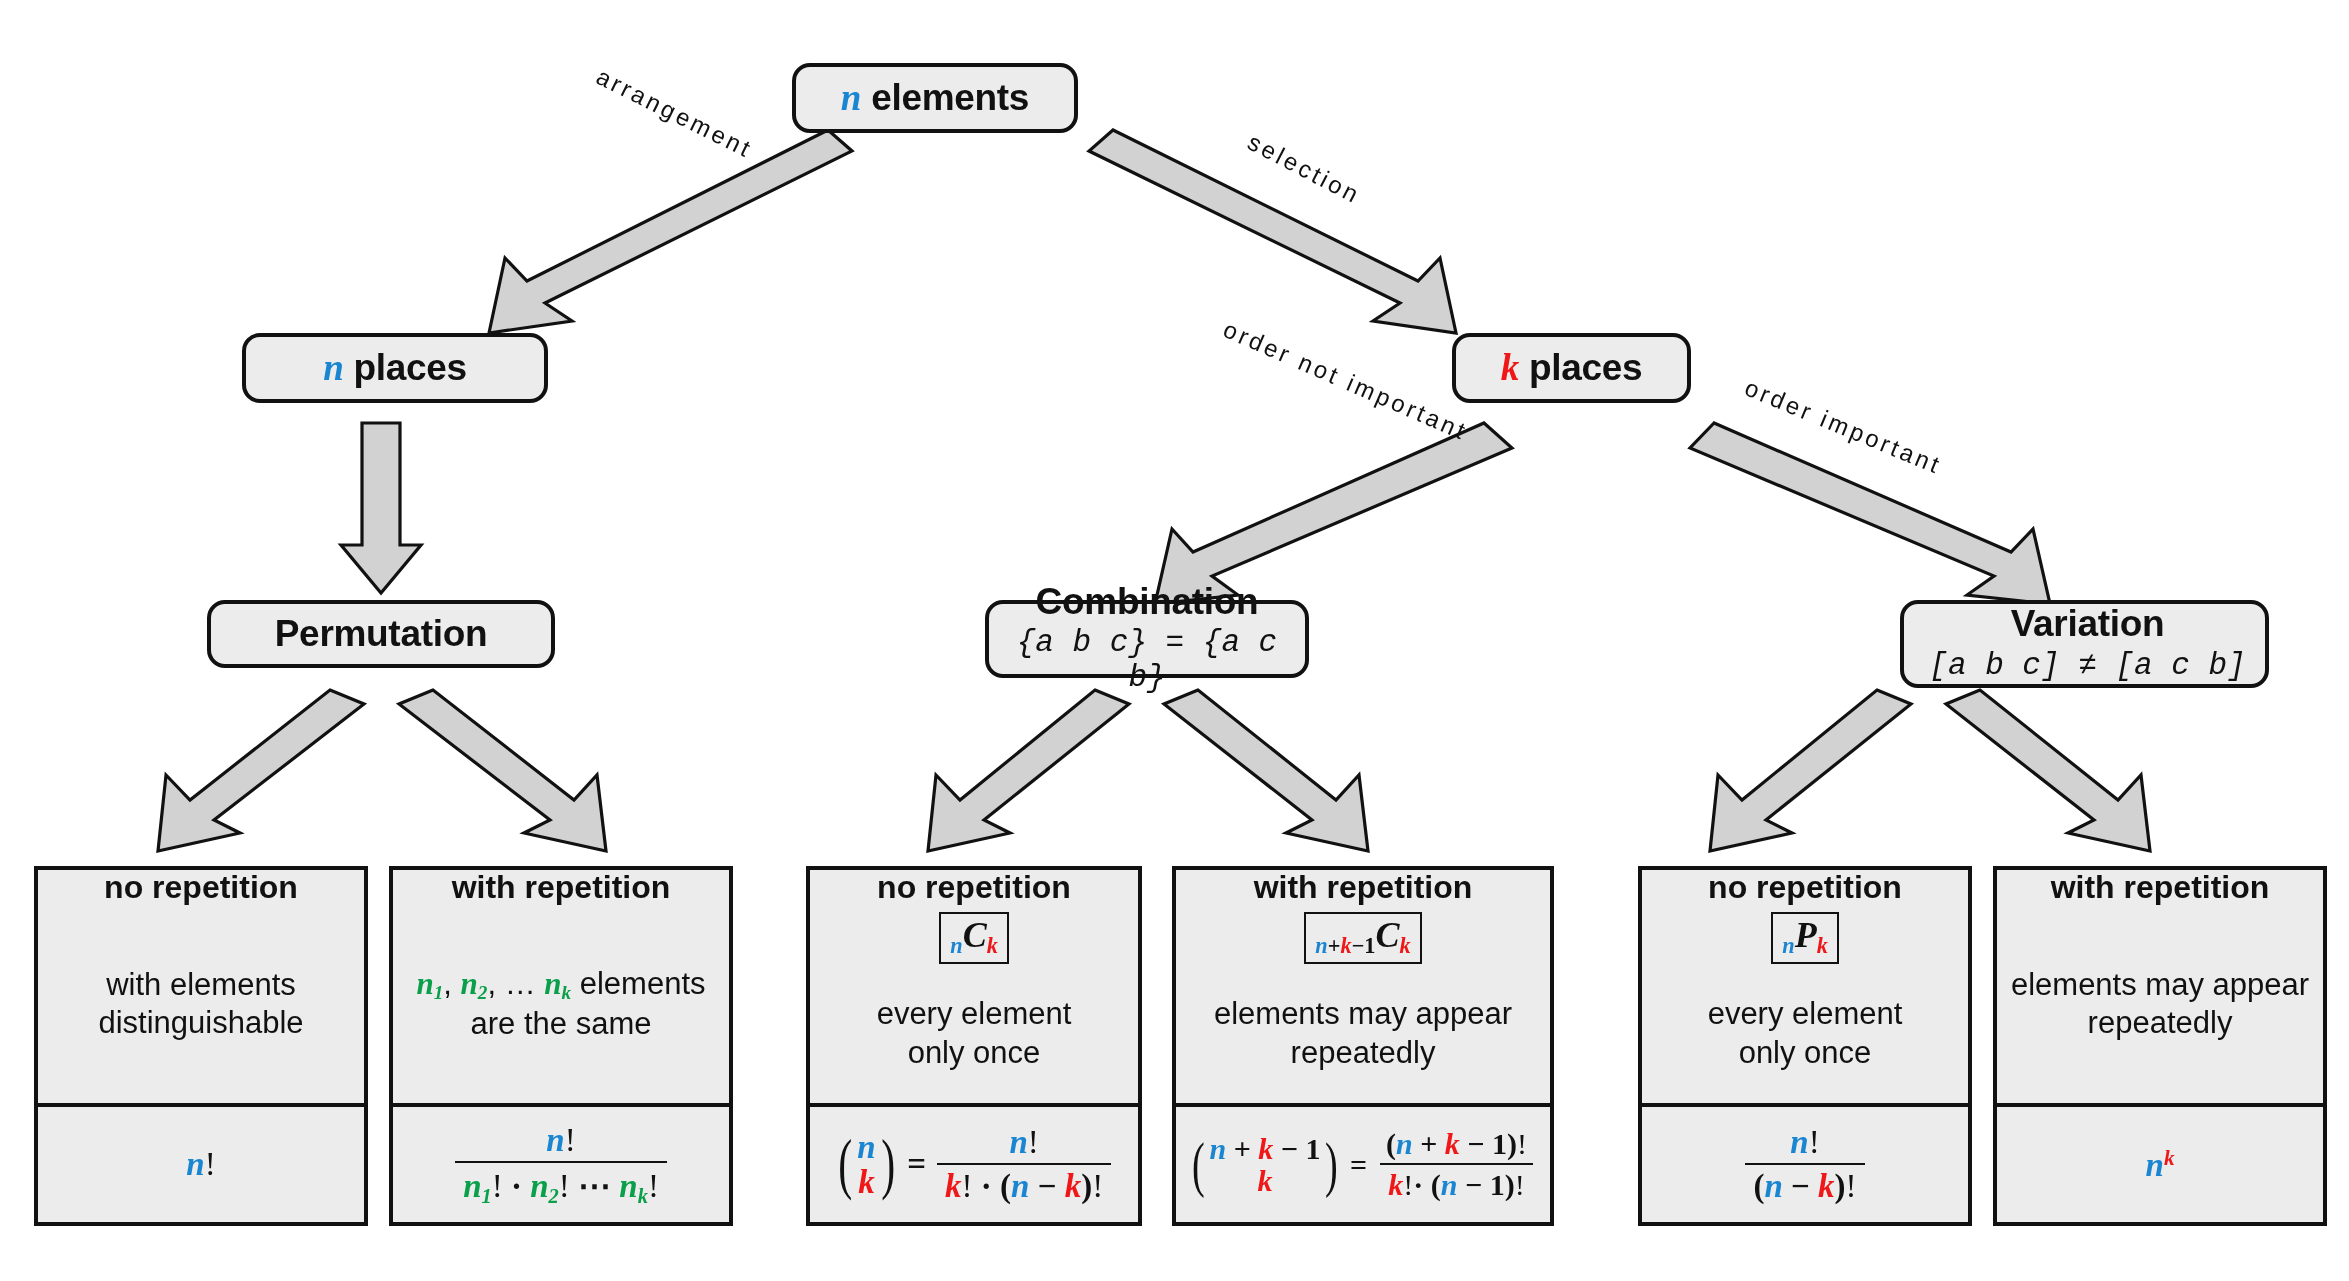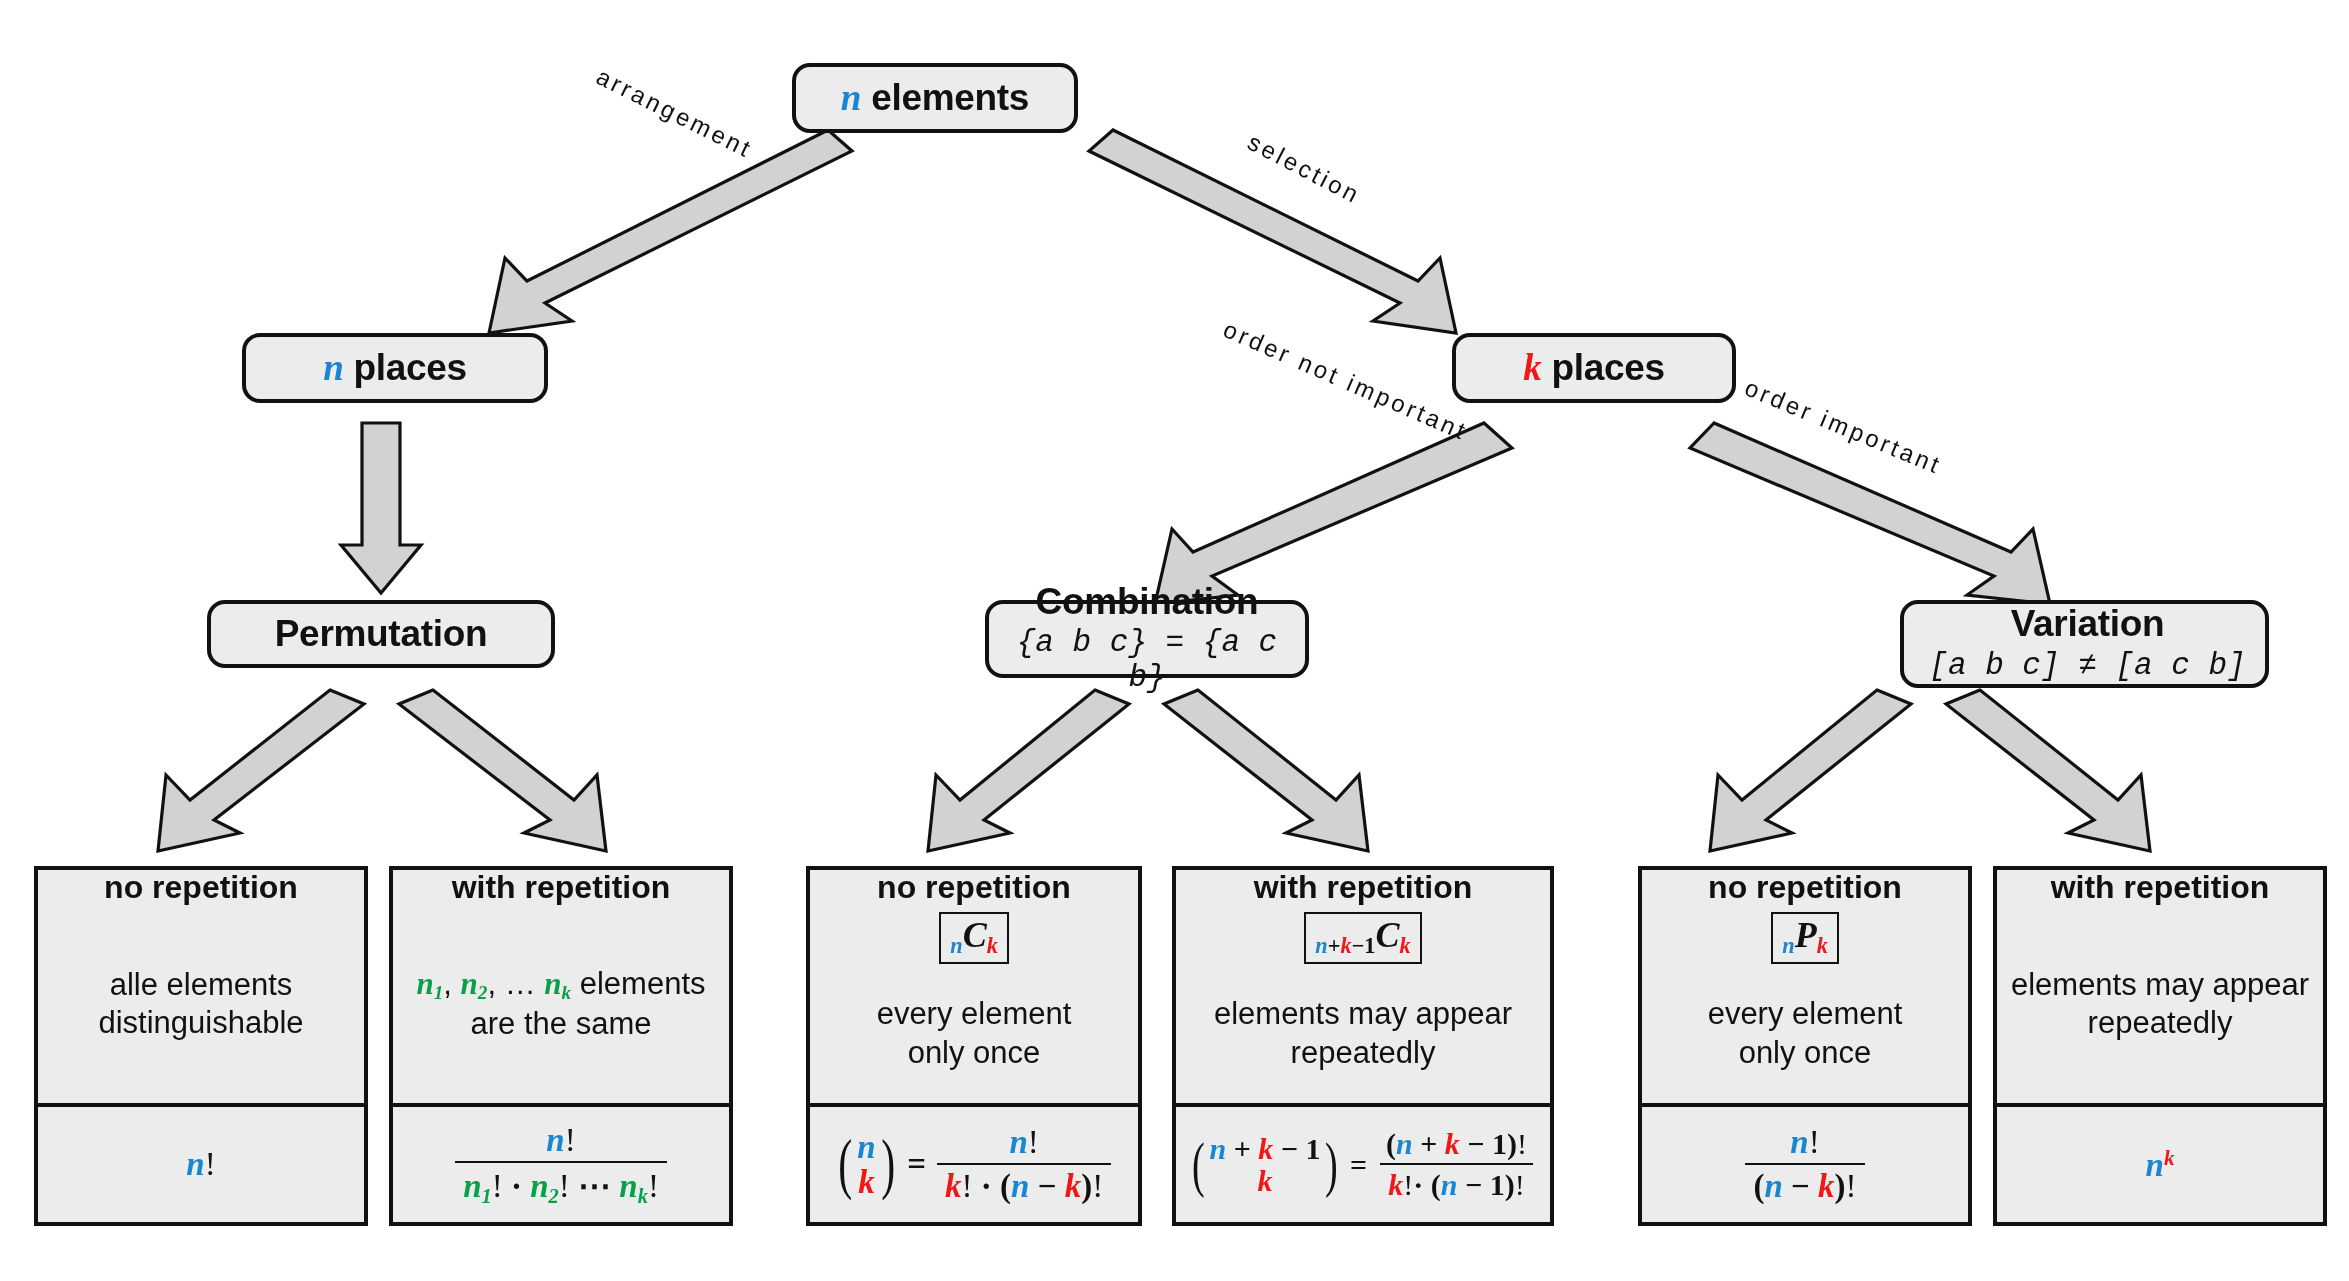--- a/index.html
+++ b/index.html
@@ -118,21 +118,21 @@
     </div>
   </div>
 
   <div class="node" style="left:242px;top:333px;width:306px;height:70px;">
     <div class="title">
       <span class="mi blue">n</span>
       <span>places</span>
     </div>
   </div>
 
-  <div class="node" style="left:1452px;top:333px;width:284px;height:70px;">
+  <div class="node" style="left:1452px;top:333px;width:239px;height:70px;">
     <div class="title">
       <span class="mi red">k</span>
       <span>places</span>
     </div>
   </div>
 
   <div class="node" style="left:207px;top:600px;width:348px;height:68px;">
     <div class="title">Permutation</div>
   </div>
 
@@ -143,21 +143,21 @@
 
   <div class="node" style="left:1900px;top:600px;width:369px;height:88px;padding-left:6px;">
     <div class="title">Variation</div>
     <div class="sub">[a b c] ≠ [a c b]</div>
   </div>
 
   <div class="leaf" style="left:34px;top:866px;width:334px;height:360px;">
     <div class="top">
       <div class="head">no repetition</div>
       <div class="desc">
-        <span>alle elements</span><br>
+        <span>with elements</span><br>
         <span>distinguishable</span>
       </div>
     </div>
     <div class="formula">
       <span class="mi blue">n</span>
         <span class="bang">!</span>
     </div>
   </div>
 
   <div class="leaf" style="left:389px;top:866px;width:344px;height:360px;">

